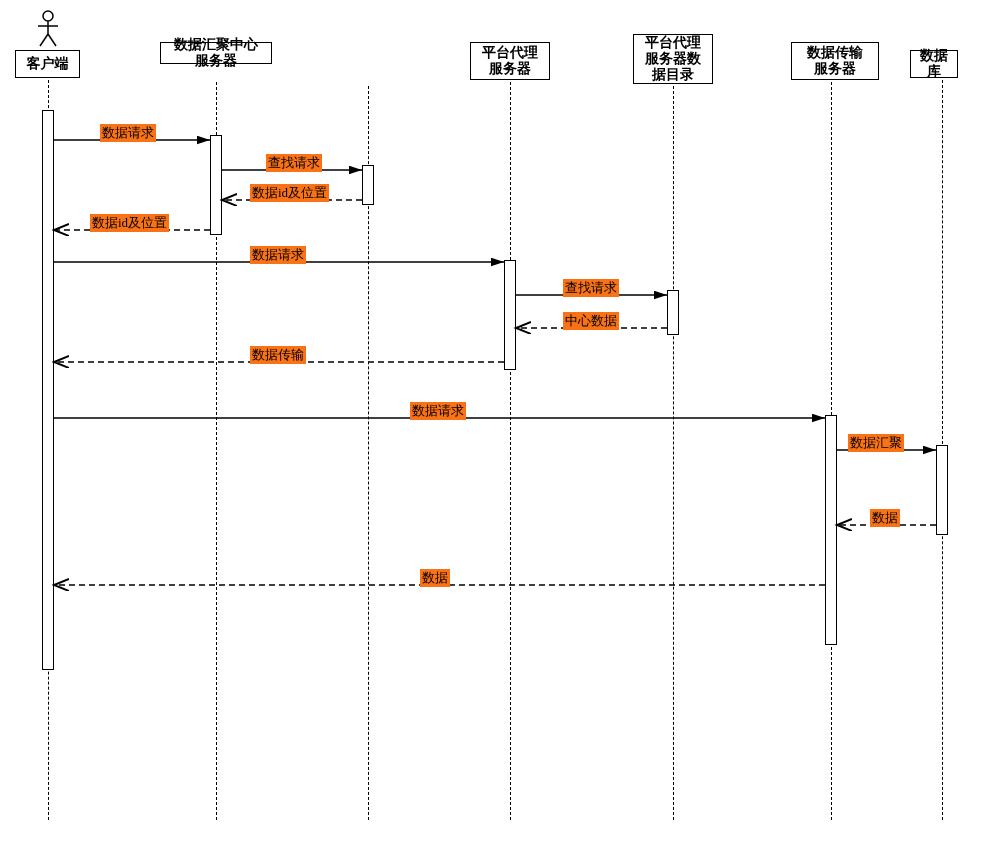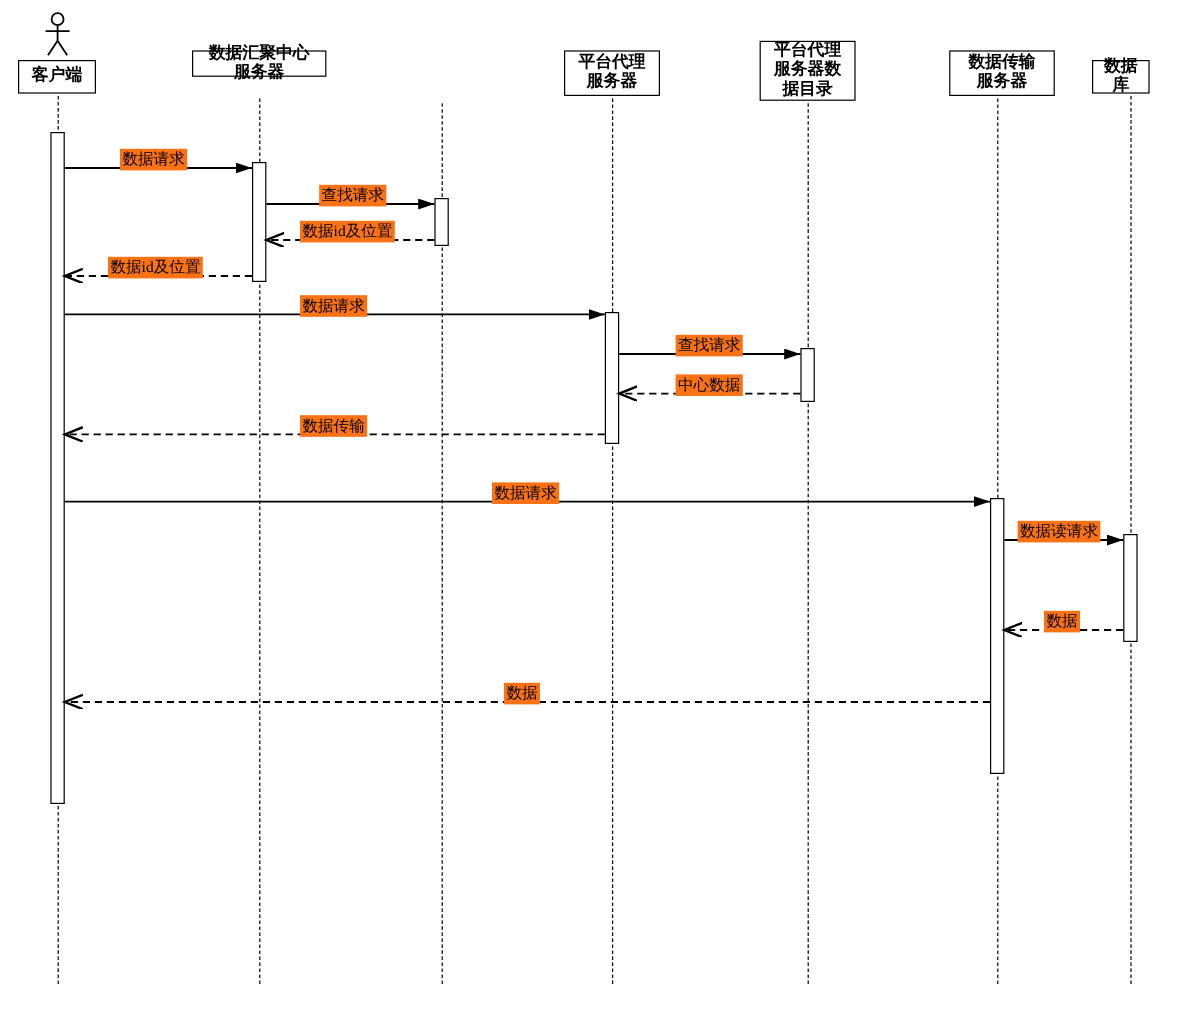--- a/index.html
+++ b/index.html
@@ -168,17 +168,17 @@
 
   <span class="msg-label" style="left:100px; top:124px;">数据请求</span>
   <span class="msg-label" style="left:266px; top:154px;">查找请求</span>
   <span class="msg-label" style="left:250px; top:184px;">数据id及位置</span>
   <span class="msg-label" style="left:90px; top:214px;">数据id及位置</span>
   <span class="msg-label" style="left:250px; top:246px;">数据请求</span>
   <span class="msg-label" style="left:563px; top:279px;">查找请求</span>
   <span class="msg-label" style="left:563px; top:312px;">中心数据</span>
   <span class="msg-label" style="left:250px; top:346px;">数据传输</span>
   <span class="msg-label" style="left:410px; top:402px;">数据请求</span>
-  <span class="msg-label" style="left:848px; top:434px;">数据读请求</span>
+  <span class="msg-label" style="left:848px; top:434px;">数据汇聚</span>
   <span class="msg-label" style="left:870px; top:509px;">数据</span>
   <span class="msg-label" style="left:420px; top:569px;">数据</span>
 
 </div>
 
 </body></html>

